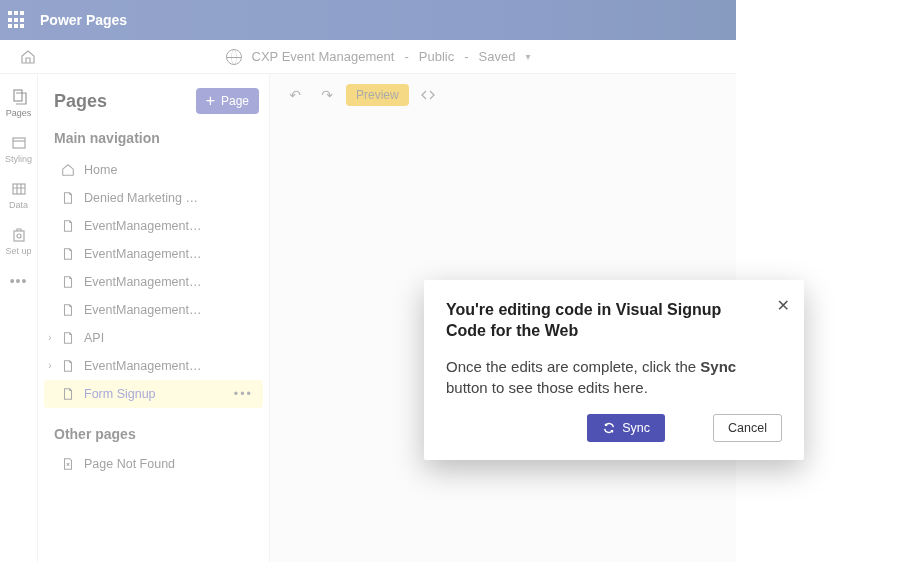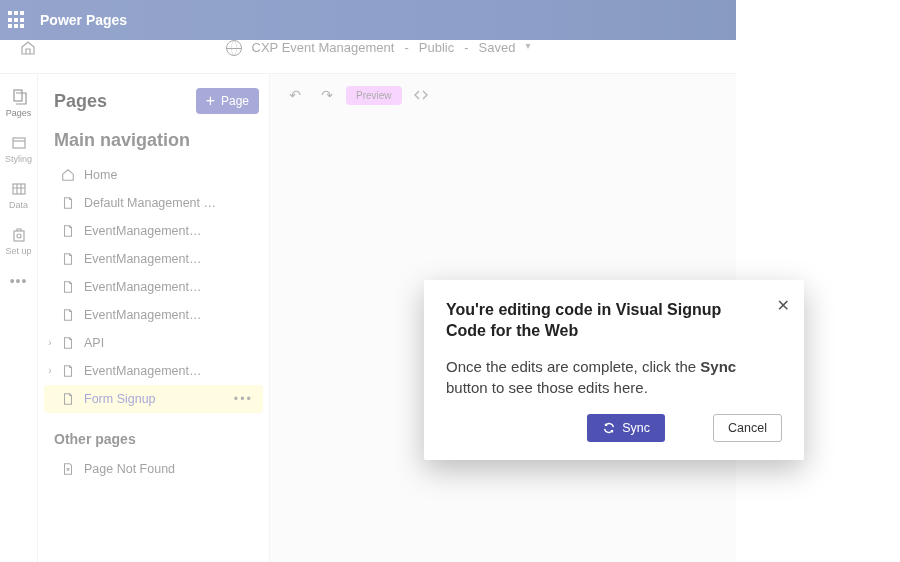--- a/index.html
+++ b/index.html
@@ -3,49 +3,49 @@
 <meta charset="utf-8">
 <style>
 * { box-sizing: border-box; margin: 0; padding: 0; font-family: "Segoe UI", -apple-system, sans-serif; }
 html, body { width: 900px; height: 562px; overflow: hidden; }
 .root { width: 736px; height: 562px; position: relative; background: #f5f5f5; }
 .overlay { position: absolute; inset: 0; background: rgba(255,255,255,0.5); z-index: 50; }
 .topbar { height: 40px; background: #1f4495; background-image: linear-gradient(90deg,#28489a,#1b3f91 70%,#0f3580); display:flex; align-items:center; padding:0 8px; color:#fff; }
 .waffle { width:18px; height:18px; display:flex; flex-wrap:wrap; gap:2px; margin-right:14px; }
 .waffle span { width:4px; height:4px; background:#fff; }
 .top-title { font-size:14px; font-weight:600; }
-.breadcrumb-bar { height:34px; background:#fff; border-bottom:1px solid #e5e5e5; display:flex; padding-left:20px; gap:10px; font-size:13px; color:#555; justify-content:center; position:relative; }
+.breadcrumb-bar { height:34px; background:#fff; border-bottom:1px solid #e5e5e5; display:flex; align-items:center; padding-left:20px; gap:10px; font-size:13px; color:#555; justify-content:center; position:relative; }
 .breadcrumb-bar .home { position:absolute; left:20px; }
 .globe { width:16px; height:16px; border:1.4px solid #555; border-radius:50%; position:relative; }
 .globe::before { content:""; position:absolute; inset:0; border-left:1.4px solid #555; border-right:1.4px solid #555; border-radius:50%; transform:scaleX(0.4); }
 .globe::after { content:""; position:absolute; left:0; right:0; top:50%; border-top:1.4px solid #555; }
 .crumb-chevron { font-size:10px; color:#777; }
 .body-frame { display:flex; height:488px; }
 .siderail { width:38px; background:#fff; border-right:1px solid #e6e6e6; display:flex; flex-direction:column; align-items:center; padding-top:8px; gap:4px; }
 .rail-item { width:38px; display:flex; flex-direction:column; align-items:center; gap:2px; padding:6px 0; cursor:pointer; color:#555; font-size:9px; }
 .rail-item.active { color:#000; }
 .rail-item .ric { width:18px; height:18px; display:flex; align-items:center; justify-content:center; }
 .sidepanel { width:232px; background:#fff; border-right:1px solid #e6e6e6; display:flex; flex-direction:column; }
 .panel-hdr { display:flex; align-items:center; justify-content:space-between; padding:14px 10px 12px 16px; }
 .panel-hdr h1 { font-size:18px; font-weight:700; }
 .add-page-btn { background:#4f52b2; color:#fff; border:none; border-radius:4px; font-size:12px; padding:5px 10px; display:flex; align-items:center; gap:6px; cursor:pointer; }
 .plus { display:inline-block; line-height:1; font-size:16px; }
-.section-title { font-size:18px; font-weight:700; padding:4px 16px 10px; color:#333; }
+.section-title { font-size:14px; font-weight:700; padding:4px 16px 10px; color:#333; }
 .nav-list { list-style:none; }
 .nav-list li { display:flex; align-items:center; padding:5px 10px 5px 22px; font-size:12.5px; color:#444; gap:8px; cursor:pointer; line-height:18px; position:relative; }
 .nav-list li .chev { position:absolute; left:4px; width:16px; text-align:center; font-size:10px; color:#666; }
 .nav-list li .picon { width:16px; height:16px; display:flex; align-items:center; justify-content:center; color:#555; flex-shrink:0; }
 .nav-list li.selected { background:#fef9c3; color:#4f52b2; border-radius:4px; margin:0 6px; padding-left:16px; }
 .nav-list li.selected .picon { color:#4f52b2; }
 .nav-list li.selected .dots { margin-left:auto; color:#666; letter-spacing:2px; }
 .sub-title { font-size:14px; font-weight:700; padding:18px 16px 8px; color:#333; }
 .canvas { flex:1; background:#f7f7f7; position:relative; }
 .toolbar { display:flex; align-items:center; gap:6px; padding:8px 12px; }
 .tbtn { width:26px; height:26px; border-radius:4px; display:flex; align-items:center; justify-content:center; color:#666; font-size:14px; }
-.chip { background:#f0abfc; border-radius:4px; font-size:10px; padding:4px 10px; color:#555; }
+.chip { background:#eab308; border-radius:4px; font-size:12px; padding:4px 10px; color:#555; }
 .modal { position:absolute; width:380px; left:424px; top:280px; background:#fff; box-shadow:0 10px 30px rgba(0,0,0,0.25); border-radius:2px; padding:20px 22px 18px; z-index:100; }
 .modal h2 { font-size:16px; font-weight:700; color:#222; padding-right:20px; line-height:1.3; }
 .modal .close { position:absolute; right:14px; top:16px; cursor:pointer; font-size:16px; color:#555; }
 .modal p { font-size:15px; color:#444; margin-top:14px; line-height:1.4; }
 .modal-actions { display:flex; justify-content:flex-end; gap:10px; margin-top:16px; }
 .btn { font-size:12.5px; padding:6px 14px; border-radius:3px; cursor:pointer; border:1px solid transparent; }
 .btn-primary { background:#4f52b2; color:#fff; display:flex; align-items:center; gap:6px; }
 .btn-secondary { background:#fff; color:#333; border-color:#bbb;margin-left:38px; }
 svg { display:block; }
 .label-txt { white-space:nowrap; overflow:hidden; text-overflow:ellipsis; max-width:140px; }
@@ -149,21 +149,21 @@
             </span>
             <span class="label-txt">Home</span>
           </li>
           <li>
             <span class="picon">
               <svg width="14" height="14" viewBox="0 0 16 16" fill="none" stroke="#555" stroke-width="1.2">
                 <path d="M4 2h6l2 2v10H4z"></path>
                 <path d="M10 2v2h2"></path>
               </svg>
             </span>
-            <span class="label-txt">Default Management …</span>
+            <span class="label-txt">Denied Marketing …</span>
           </li>
           <li>
             <span class="picon">
               <svg width="14" height="14" viewBox="0 0 16 16" fill="none" stroke="#555" stroke-width="1.2">
                 <path d="M4 2h6l2 2v10H4z"></path>
                 <path d="M10 2v2h2"></path>
               </svg>
             </span>
             <span class="label-txt">EventManagement…</span>
           </li>

